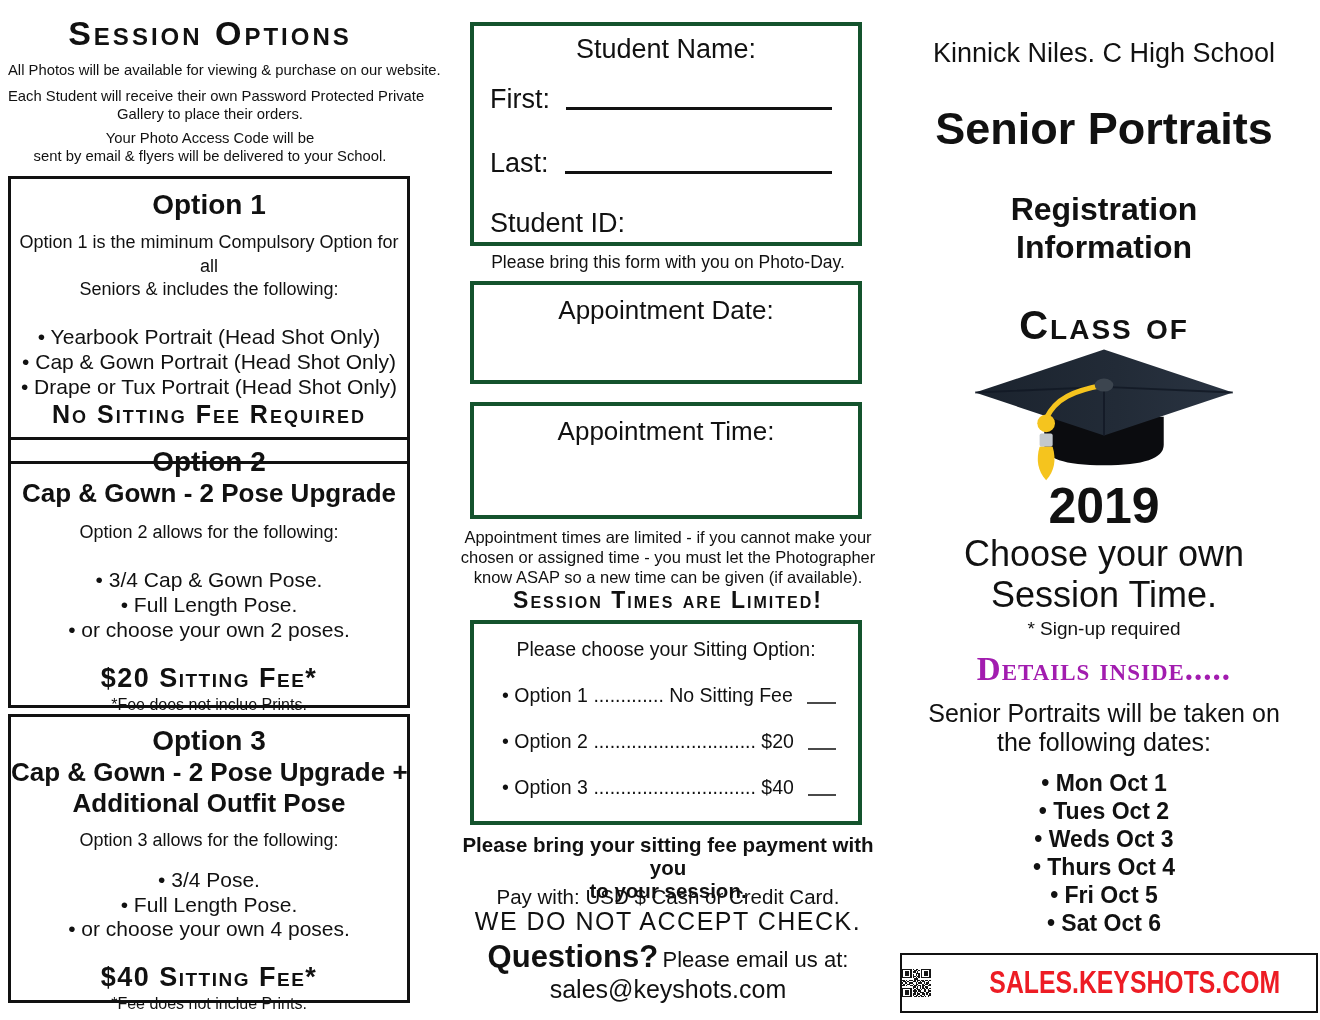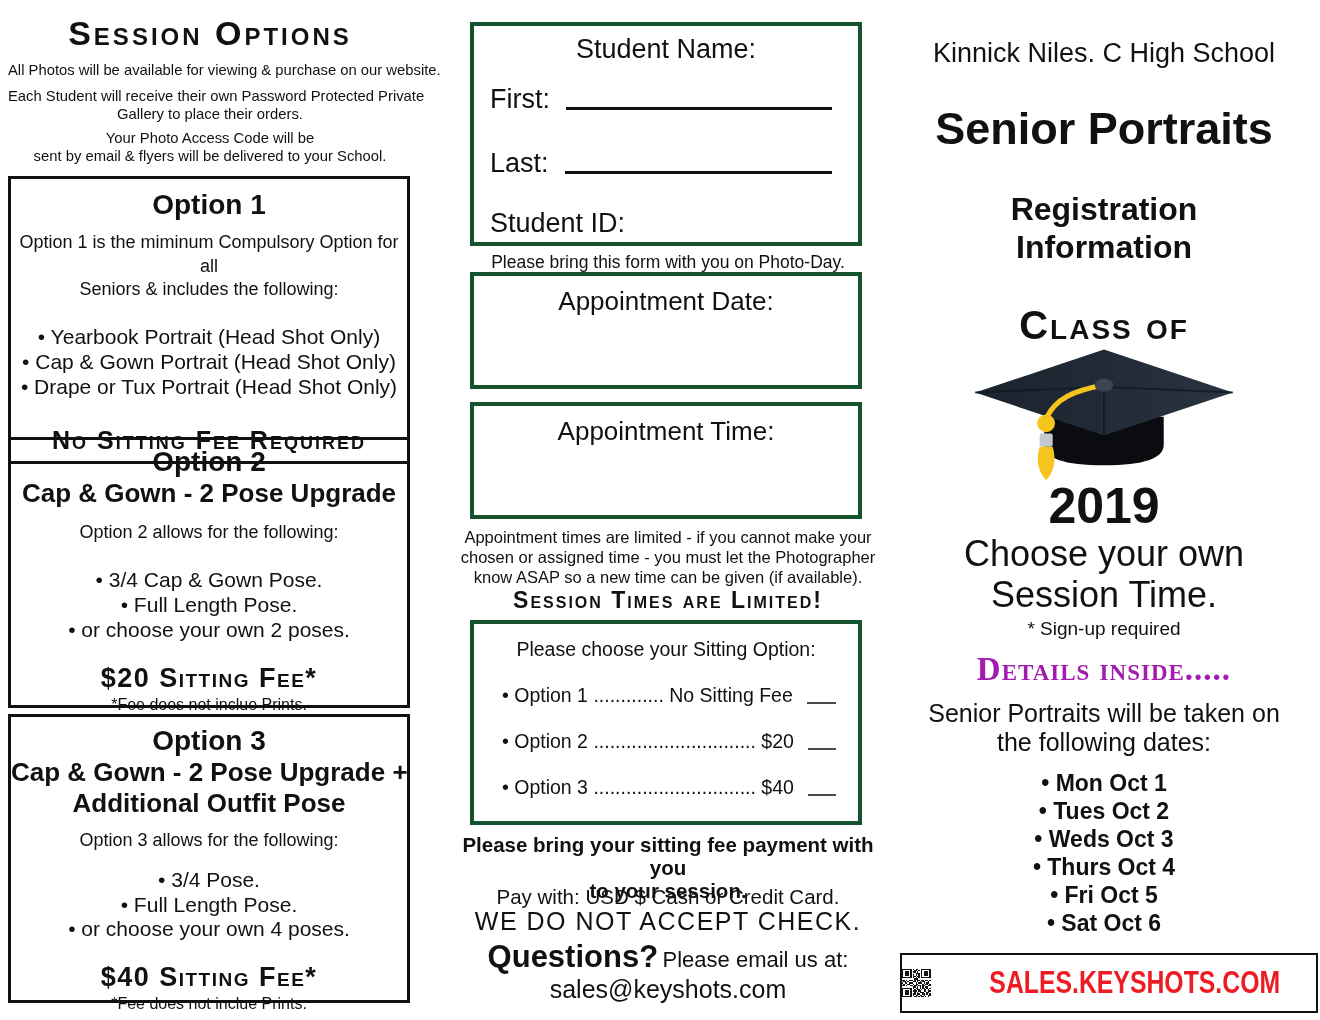--- a/index.html
+++ b/index.html
@@ -28,35 +28,35 @@
   #intro3a{top:130px;} #intro3b{top:148px;}
 
   .opt-box{position:absolute;left:0;width:402px;border:3px solid #111;box-sizing:border-box;text-align:center;}
   #opt1{top:176px;height:288px;}
   #opt2{top:437px;height:271px;}
   #opt3{top:714px;height:289px;}
   .opt-h{font-size:28px;font-weight:700;margin-top:10px;line-height:1.15;}
   .opt-sub{font-size:26px;font-weight:700;line-height:1.18;white-space:nowrap;}
   .opt-body{font-size:18px;line-height:1.3;margin-top:10px;}
   .opt-bullets{font-size:21px;line-height:1.18;margin-top:24px;}
-  .opt-foot{font-size:25px;letter-spacing:2px;margin-top:26px;}
+  .opt-foot{font-size:25px;letter-spacing:2px;}
   .opt-fee{font-size:27px;letter-spacing:1.5px;margin-top:20px;}
   .fee-note{font-size:16px;margin-top:2px;}
   #opt2 .opt-body{margin-top:12px;}
   #opt3 .opt-bullets{margin-top:16px;}
 
   
   .mid-box{position:absolute;left:10px;width:392px;border:4px solid #14532d;box-sizing:border-box;}
   #student-box{top:22px;height:224px;}
   .sb-title{position:absolute;top:8px;left:0;width:100%;text-align:center;font-size:27px;}
   .sb-row{position:absolute;left:16px;right:22px;display:flex;align-items:flex-end;font-size:27px;}
   #sb-first{top:58px;} #sb-last{top:122px;} #sb-id{top:182px;}
   .write-line{flex:1;border-bottom:3px solid #111;margin:0 4px 5px 16px;}
   #bring-note{top:252px;font-size:17.5px;}
-  #appt-date-box{top:272px;height:117px;}
+  #appt-date-box{top:281px;height:103px;}
   #appt-time-box{top:402px;height:117px;}
   .appt-title{text-align:center;font-size:26px;margin-top:10px;}
   .appt-note-line{font-size:16.5px;text-align:center;line-height:20px;}
   #appt-note{top:527px;}
   #limited{top:587px;font-size:23px;letter-spacing:2px;text-align:center;}
   #sitting-box{top:620px;height:205px;}
   .sit-title{position:absolute;top:14px;left:0;width:100%;text-align:center;font-size:19.5px;}
   .sit-row{position:absolute;left:28px;right:22px;display:flex;align-items:flex-end;font-size:19.5px;white-space:nowrap;}
   #sit1{top:60px;} #sit2{top:106px;} #sit3{top:152px;}
   .sit-blank{width:72px;border-bottom:2.5px solid #4a4a4a;margin:0 0 3px 14px;}

